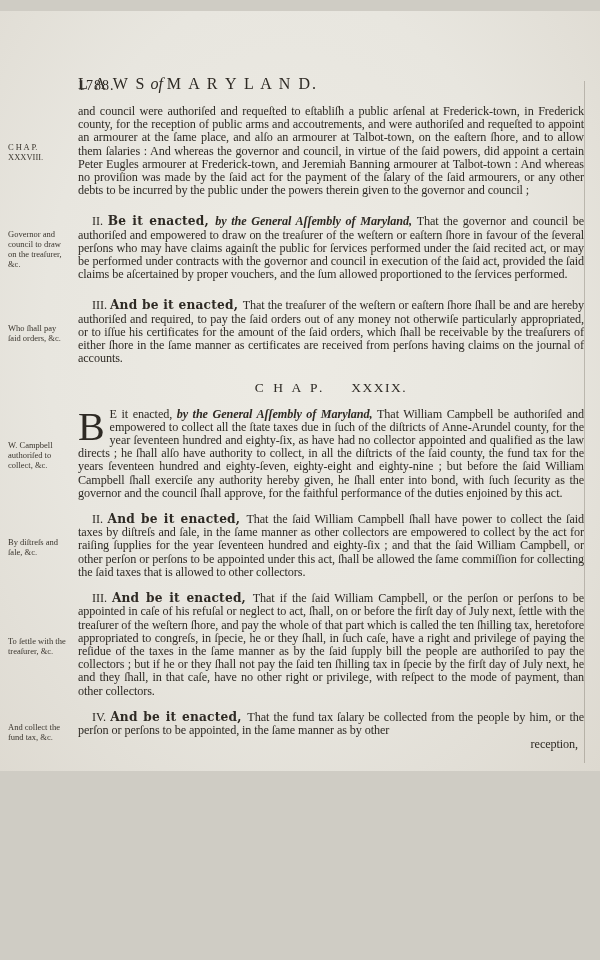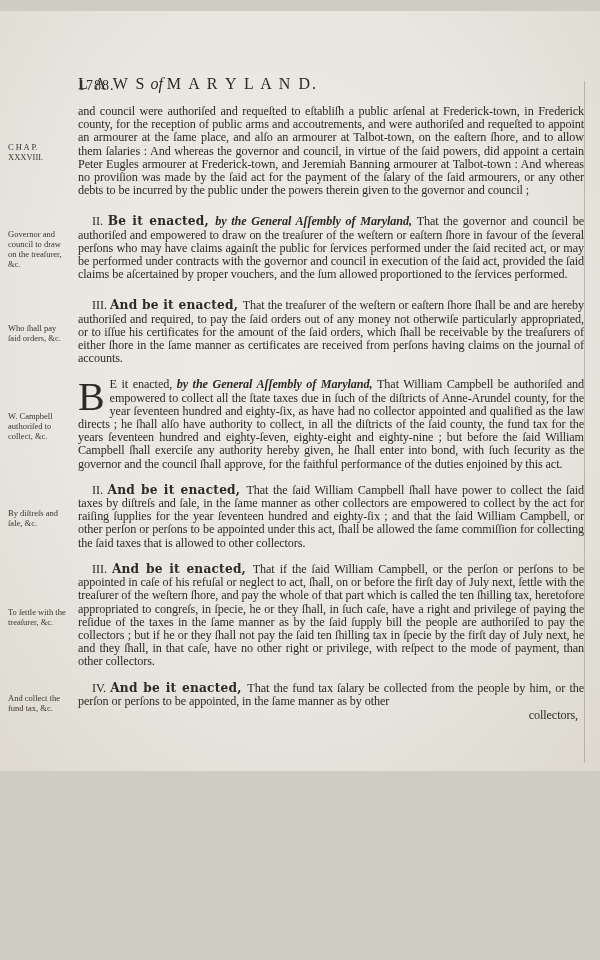--- a/index.html
+++ b/index.html
@@ -78,20 +78,28 @@
       </div>
     </div>
 
     <div class="row mt-lg">
       <div class="note">Who ſhall pay ſaid orders, &amp;c.</div>
       <div class="bodytext indent">
         <span>III. </span><span class="bl">And be it enacted, </span><span>That the treaſurer of the weſtern or eaſtern ſhore ſhall be and are hereby authoriſed and required, to pay the ſaid orders out of any money not otherwiſe particularly appropriated, or to iſſue his certificates for the amount of the ſaid orders, which ſhall be receivable by the treaſurers of either ſhore in the ſame manner as certificates are received from perſons having claims on the journal of accounts.</span>
       </div>
     </div>
 
+    <div class="row">
+      <div class="note"></div>
+      <div class="bodytext">
+        <div class="chap-heading">
+          <span>C H A P.</span><span class="chap-num">XXXIX.</span>
+        </div>
+      </div>
+    </div>
 
 
     <div class="row mt-md">
       <div class="note">W. Campbell authoriſed to collect, &amp;c.</div>
       <div class="bodytext">
         <span class="dropcap">B</span><span>E it enacted, </span><span class="it">by the General Aſſembly of Maryland, </span><span>That William Campbell be authoriſed and empowered to collect all the ſtate taxes due in ſuch of the diſtricts of Anne-Arundel county, for the year ſeventeen hundred and eighty-ſix, as have had no collector appointed and qualified as the law directs ; he ſhall alſo have authority to collect, in all the diſtricts of the ſaid county, the fund tax for the years ſeventeen hundred and eighty-ſeven, eighty-eight and eighty-nine ; but before the ſaid William Campbell ſhall exerciſe any authority hereby given, he ſhall enter into bond, with ſuch ſecurity as the governor and the council ſhall approve, for the faithful performance of the duties enjoined by this act.</span>
       </div>
     </div>
 
     <div class="row mt-md">
@@ -105,18 +113,18 @@
       <div class="note">To ſettle with the treaſurer, &amp;c.</div>
       <div class="bodytext indent">
         <span>III. </span><span class="bl">And be it enacted, </span><span>That if the ſaid William Campbell, or the perſon or perſons to be appointed in caſe of his refuſal or neglect to act, ſhall, on or before the firſt day of July next, ſettle with the treaſurer of the weſtern ſhore, and pay the whole of that part which is called the ten ſhilling tax, heretofore appropriated to congreſs, in ſpecie, he or they ſhall, in ſuch caſe, have a right and privilege of paying the reſidue of the taxes in the ſame manner as by the ſaid ſupply bill the people are authoriſed to pay the collectors ; but if he or they ſhall not pay the ſaid ten ſhilling tax in ſpecie by the firſt day of July next, he and they ſhall, in that caſe, have no other right or privilege, with reſpect to the mode of payment, than other collectors.</span>
       </div>
     </div>
 
     <div class="row mt-md">
       <div class="note">And collect the fund tax, &amp;c.</div>
       <div class="bodytext indent">
         <span>IV. </span><span class="bl">And be it enacted, </span><span>That the fund tax ſalary be collected from the people by him, or the perſon or perſons to be appointed, in the ſame manner as by other</span>
-        <div class="catchword-line">collectors,</div>
+        <div class="catchword-line">reception,</div>
       </div>
     </div>
 
   </div>
 </div>
 
 </body></html>

